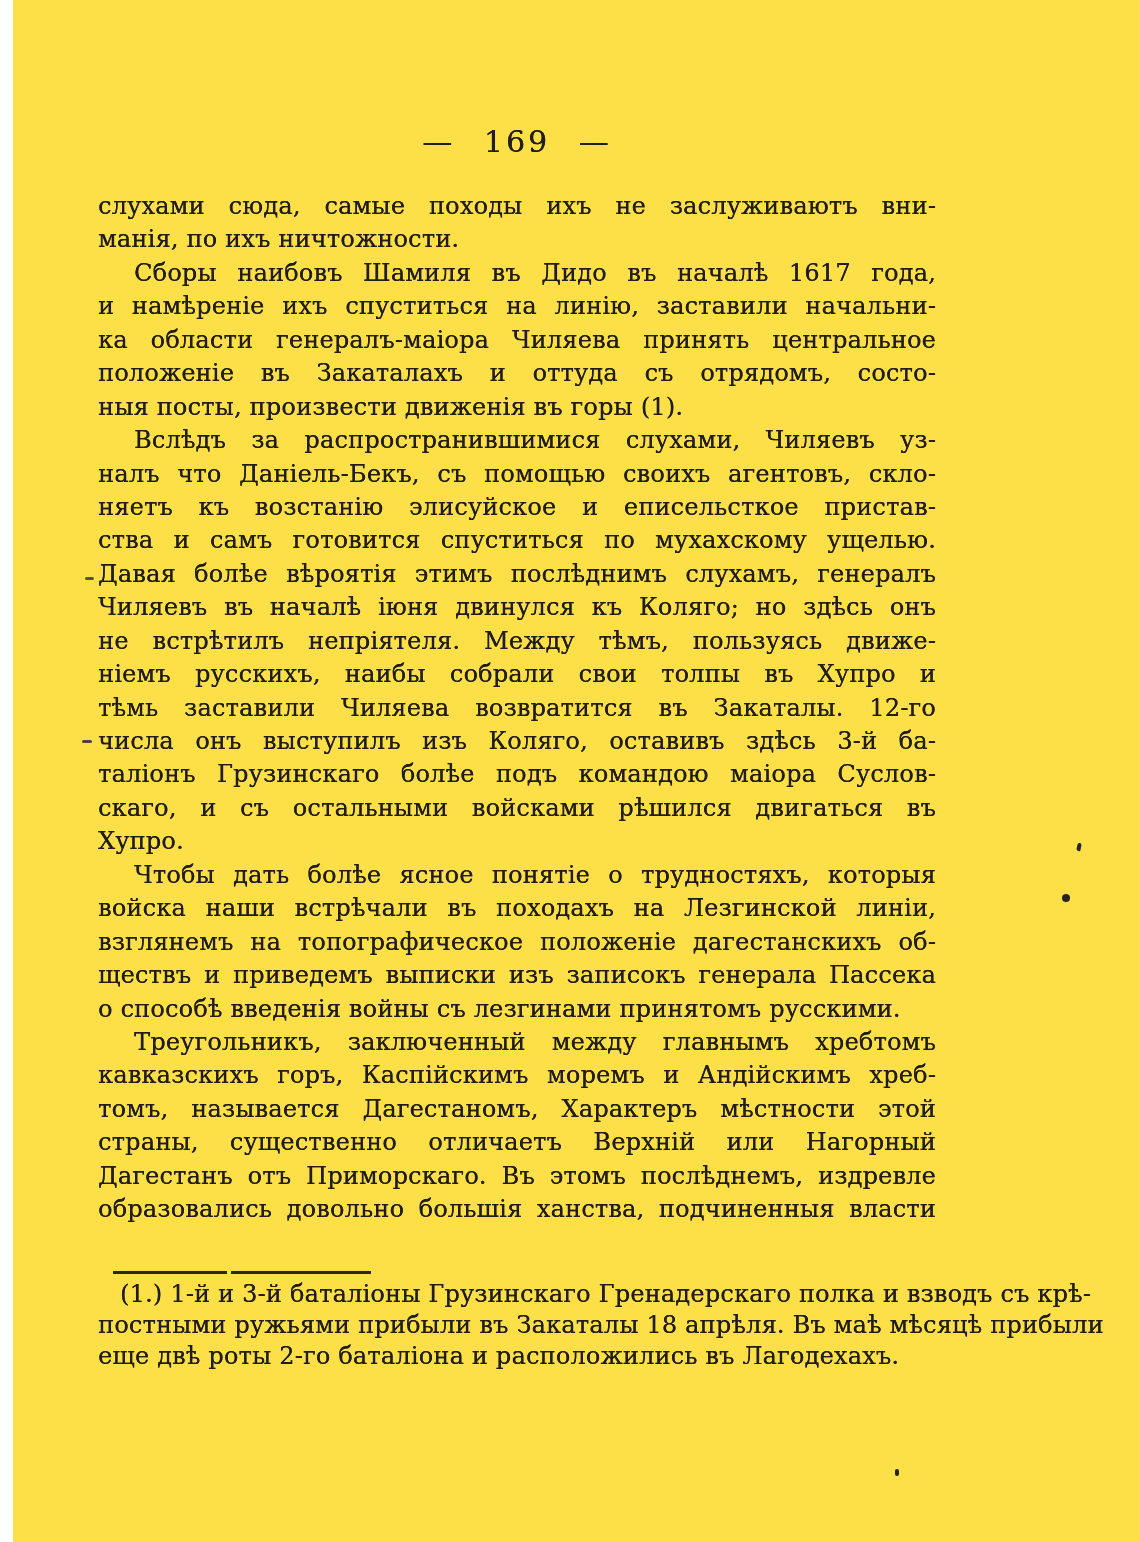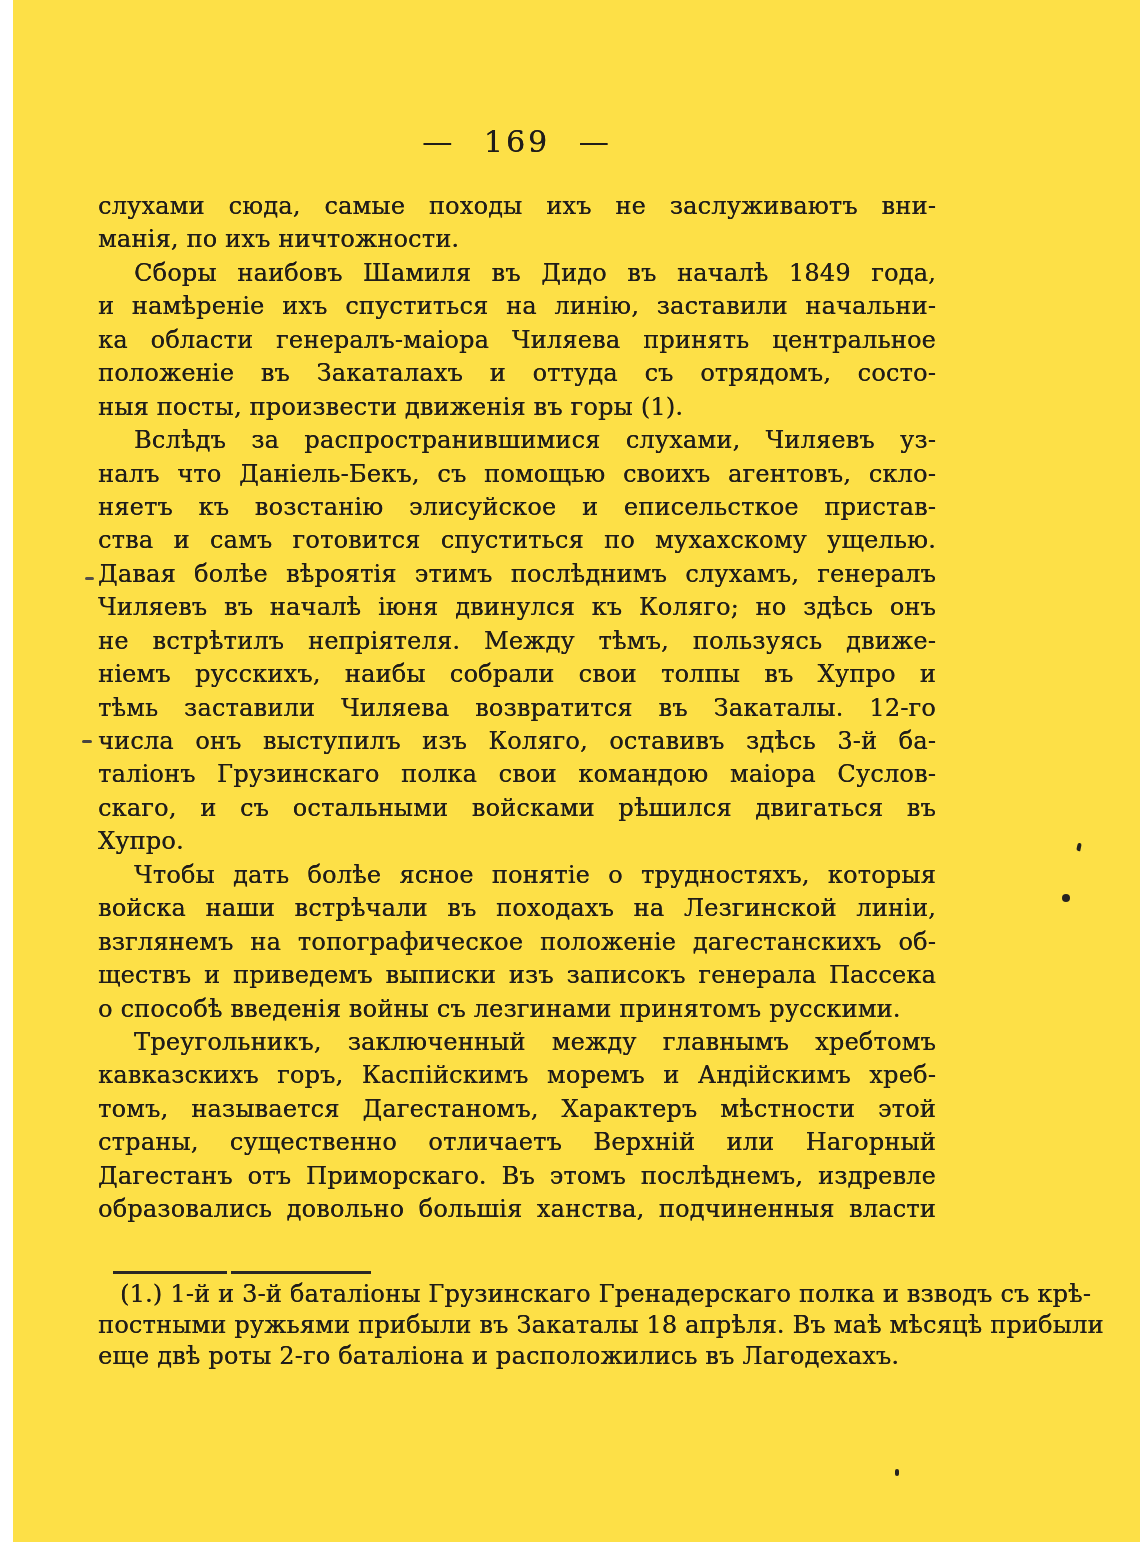--- a/index.html
+++ b/index.html
@@ -72,36 +72,36 @@
   .s6 { left: 69px; top: 740px; width: 10px; height: 3px; background: #4a463f; border-radius: 2px; }
 </style>
 </head>
 <body>
 
 <div class="page">
   <div class="page-number">— 169 —</div>
   <div class="body-text">
       <div class="line"><span>слухами сюда, самые походы ихъ не заслуживаютъ вни-</span></div>
       <div class="line last"><span>манія, по ихъ ничтожности.</span></div>
-      <div class="line indent"><span>Сборы наибовъ Шамиля въ Дидо въ началѣ 1849 года,</span></div>
+      <div class="line indent"><span>Сборы наибовъ Шамиля въ Дидо въ началѣ 1617 года,</span></div>
       <div class="line"><span>и намѣреніе ихъ спуститься на линію, заставили начальни-</span></div>
       <div class="line"><span>ка области генералъ-маіора Чиляева принять центральное</span></div>
       <div class="line"><span>положеніе въ Закаталахъ и оттуда съ отрядомъ, состо-</span></div>
       <div class="line last"><span>ныя посты, произвести движенія въ горы (1).</span></div>
       <div class="line indent"><span>Вслѣдъ за распространившимися слухами, Чиляевъ уз-</span></div>
       <div class="line"><span>налъ что Даніель-Бекъ, съ помощью своихъ агентовъ, скло-</span></div>
       <div class="line"><span>няетъ къ возстанію элисуйское и еписельсткое пристав-</span></div>
       <div class="line"><span>ства и самъ готовится спуститься по мухахскому ущелью.</span></div>
       <div class="line"><span>Давая болѣе вѣроятія этимъ послѣднимъ слухамъ, генералъ</span></div>
       <div class="line"><span>Чиляевъ въ началѣ іюня двинулся къ Коляго; но здѣсь онъ</span></div>
       <div class="line"><span>не встрѣтилъ непріятеля. Между тѣмъ, пользуясь движе-</span></div>
       <div class="line"><span>ніемъ русскихъ, наибы собрали свои толпы въ Хупро и</span></div>
       <div class="line"><span>тѣмь заставили Чиляева возвратится въ Закаталы. 12-го</span></div>
       <div class="line"><span>числа онъ выступилъ изъ Коляго, оставивъ здѣсь 3-й ба-</span></div>
-      <div class="line"><span>таліонъ Грузинскаго полка свои командою маіора Суслов-</span></div>
+      <div class="line"><span>таліонъ Грузинскаго болѣе подъ командою маіора Суслов-</span></div>
       <div class="line"><span>скаго, и съ остальными войсками рѣшился двигаться въ</span></div>
       <div class="line last"><span>Хупро.</span></div>
       <div class="line indent"><span>Чтобы дать болѣе ясное понятіе о трудностяхъ, которыя</span></div>
       <div class="line"><span>войска наши встрѣчали въ походахъ на Лезгинской линіи,</span></div>
       <div class="line"><span>взглянемъ на топографическое положеніе дагестанскихъ об-</span></div>
       <div class="line"><span>ществъ и приведемъ выписки изъ записокъ генерала Пассека</span></div>
       <div class="line last"><span>о способѣ введенія войны съ лезгинами принятомъ русскими.</span></div>
       <div class="line indent"><span>Треугольникъ, заключенный между главнымъ хребтомъ</span></div>
       <div class="line"><span>кавказскихъ горъ, Каспійскимъ моремъ и Андійскимъ хреб-</span></div>
       <div class="line"><span>томъ, называется </span><span class="it">Дагестаномъ</span><span>, Характеръ мѣстности этой</span></div>

